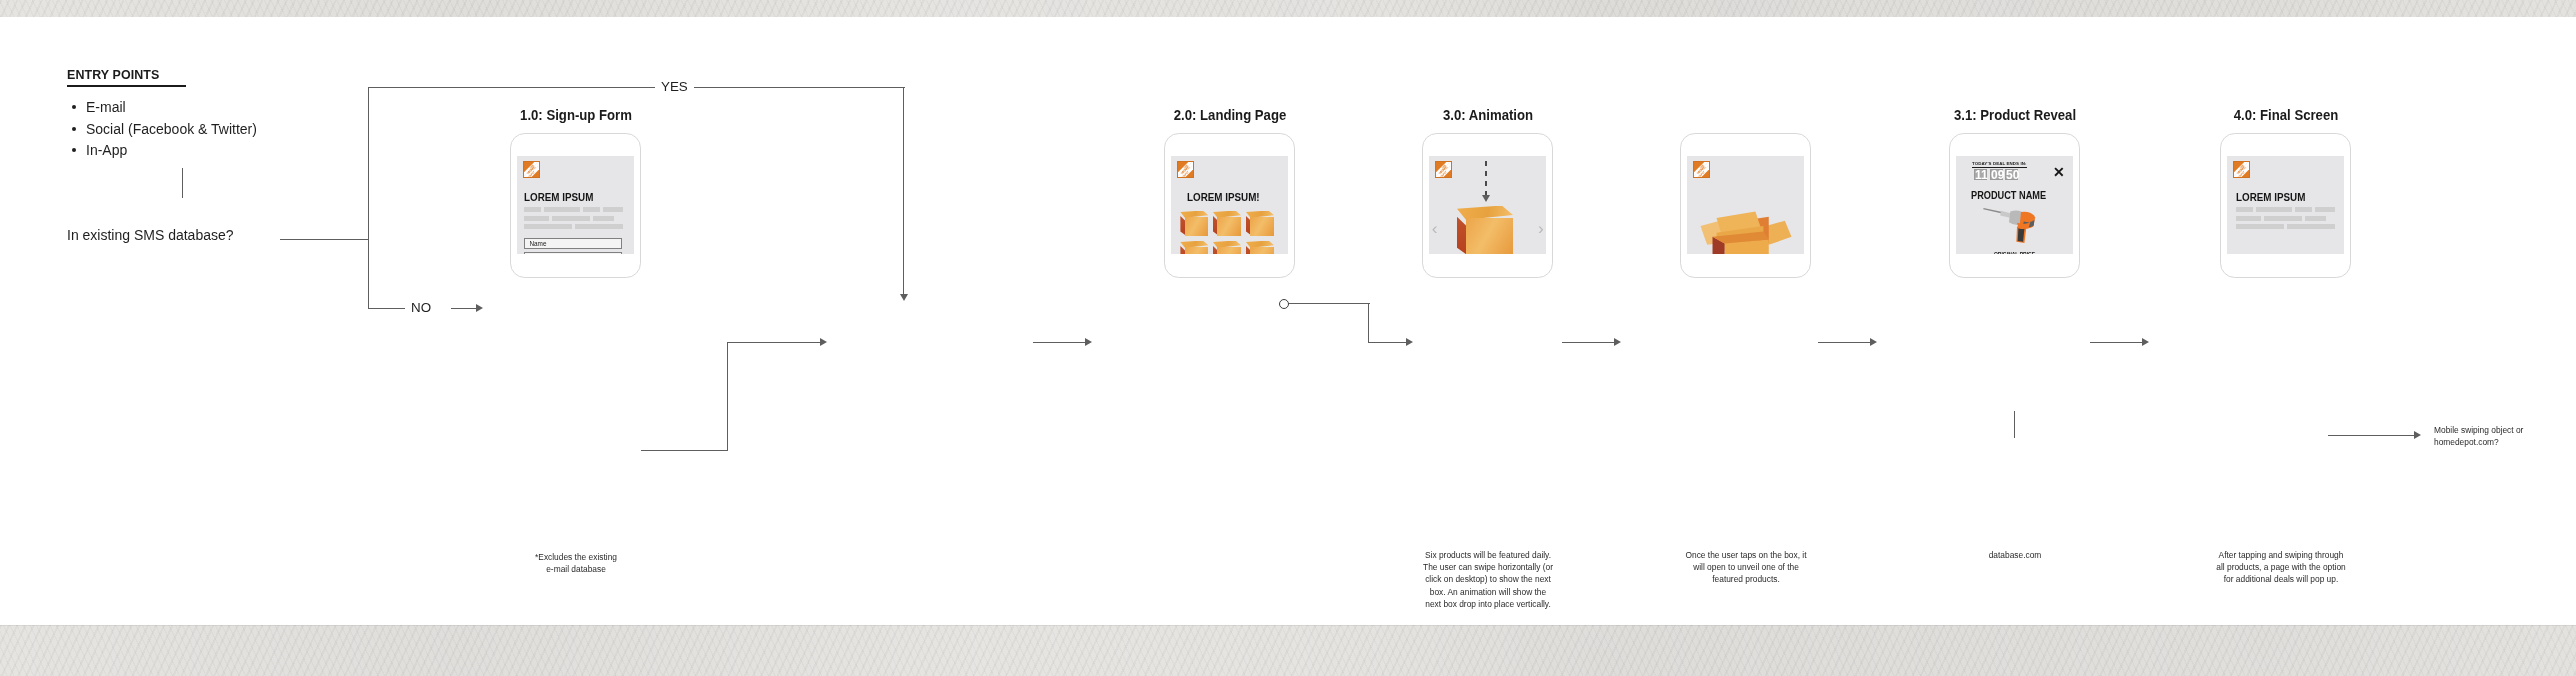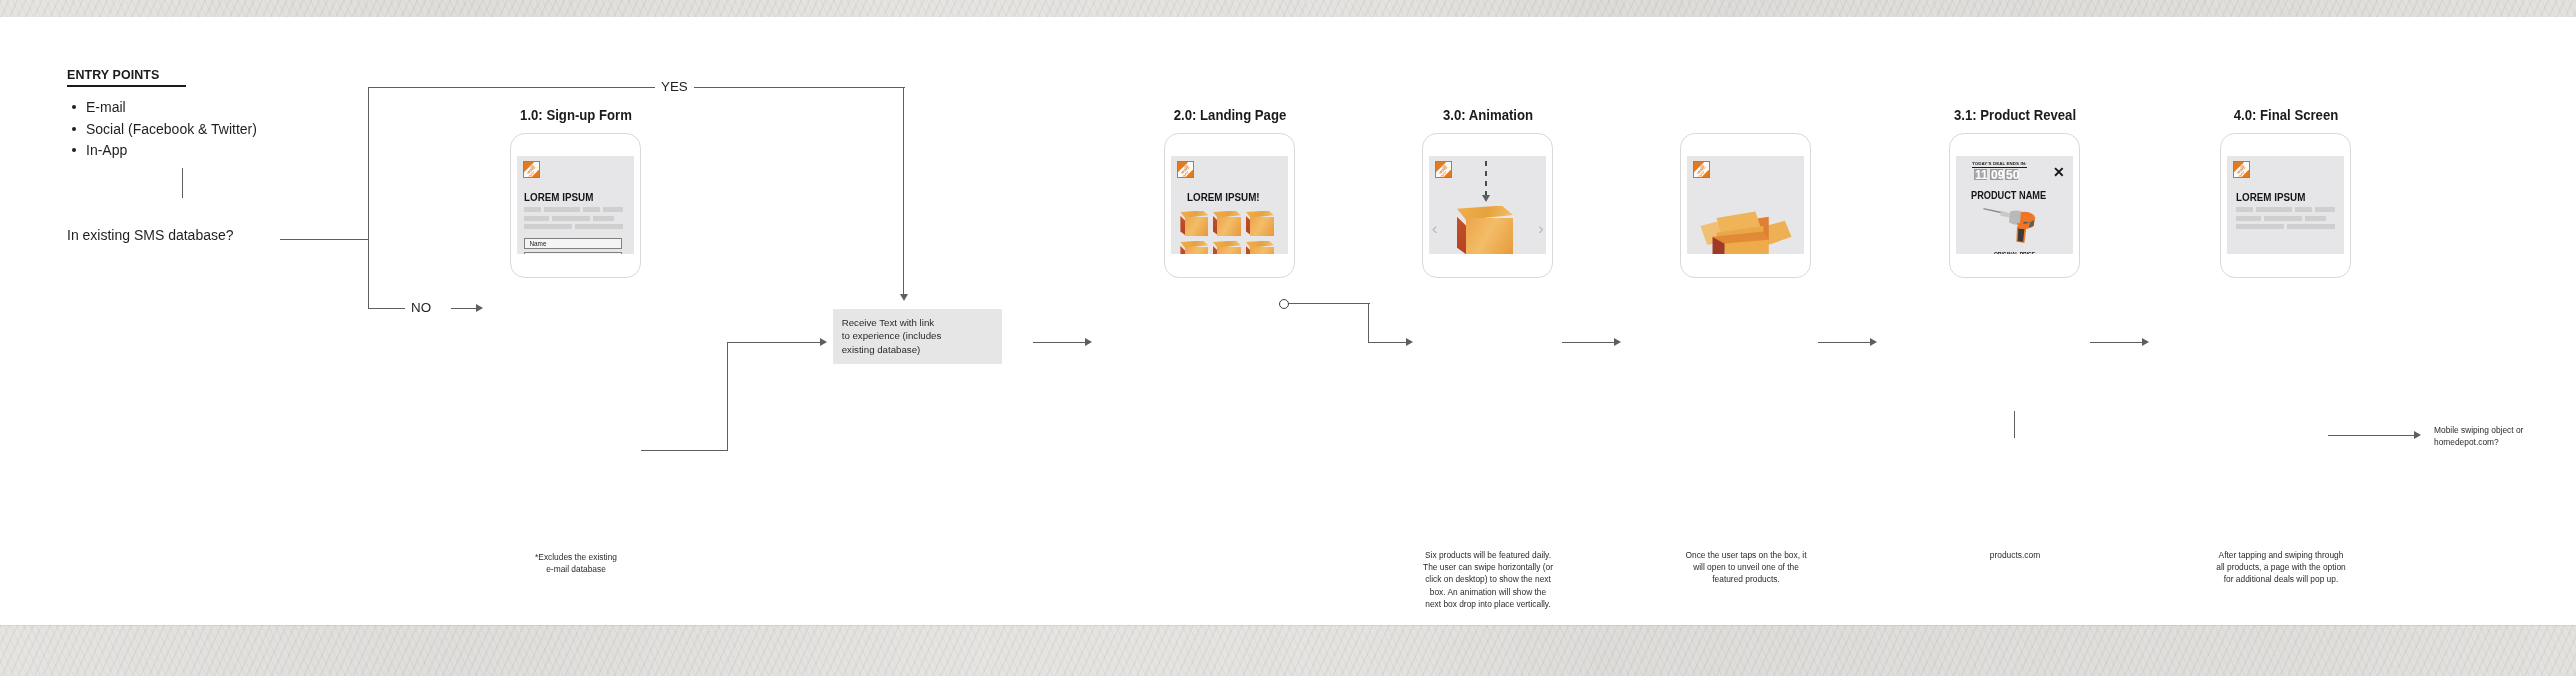--- a/index.html
+++ b/index.html
@@ -240,23 +240,20 @@
     </div>
     <div class="caption" style="left:66px; top:551px;">*Excludes the existing
 e-mail database</div>
   </div>
 
   <div class="ln lnh" style="left:641px; top:450px; width:87px;"></div>
   <div class="ln lnv" style="left:727px; top:342px; height:109px;"></div>
   <div class="ln lnh" style="left:727px; top:342px; width:94px;"></div>
   <div class="arrowhead" style="left:820px; top:338px;"></div>
 
-  <div class="greybox" style="left:833px; top:309px; width:169px;">Receive Text with link
-to experience (includes
-existing database)</div>
 
   <div class="ln lnh" style="left:1033px; top:342px; width:54px;"></div>
   <div class="arrowhead" style="left:1085px; top:338px;"></div>
 
   <div class="screen" style="left:1164px; width:131px;">
     <div class="title">2.0: Landing Page</div>
     <div class="phone">
       <div class="viewport">
         <div class="hdlogo" style="left:6px; top:5.4px;">
           <div class="band b1"></div>
@@ -411,21 +408,21 @@
             <path d="M52 28 q14 4 20 -2 l-3 10 -14 3 z" fill="#ef7622"></path>
             <path d="M52 33 q8 3 14 1 l-3 24 -12 -2 z" fill="#ef7622"></path>
             <path d="M54 36 q6 2 9 1 l-2 19 -8 -1 z" fill="#3a3a3a"></path>
           </svg>
         </div>
 
         <div class="priceline" style="left:0; top:95px; font-size:5px;">ORIGINAL PRICE</div>
 
       </div>
     </div>
-    <div class="caption" style="left:66px; top:549px;">products.com</div>
+    <div class="caption" style="left:66px; top:549px;">database.com</div>
   </div>
 
   <div class="ln lnv" style="left:2014px; top:411px; height:27px;"></div>
   <div class="ln lnh" style="left:2090px; top:342px; width:54px;"></div>
   <div class="arrowhead" style="left:2142px; top:338px;"></div>
 
   <div class="screen" style="left:2220px; width:131px;">
     <div class="title">4.0: Final Screen</div>
     <div class="phone">
       <div class="viewport">

